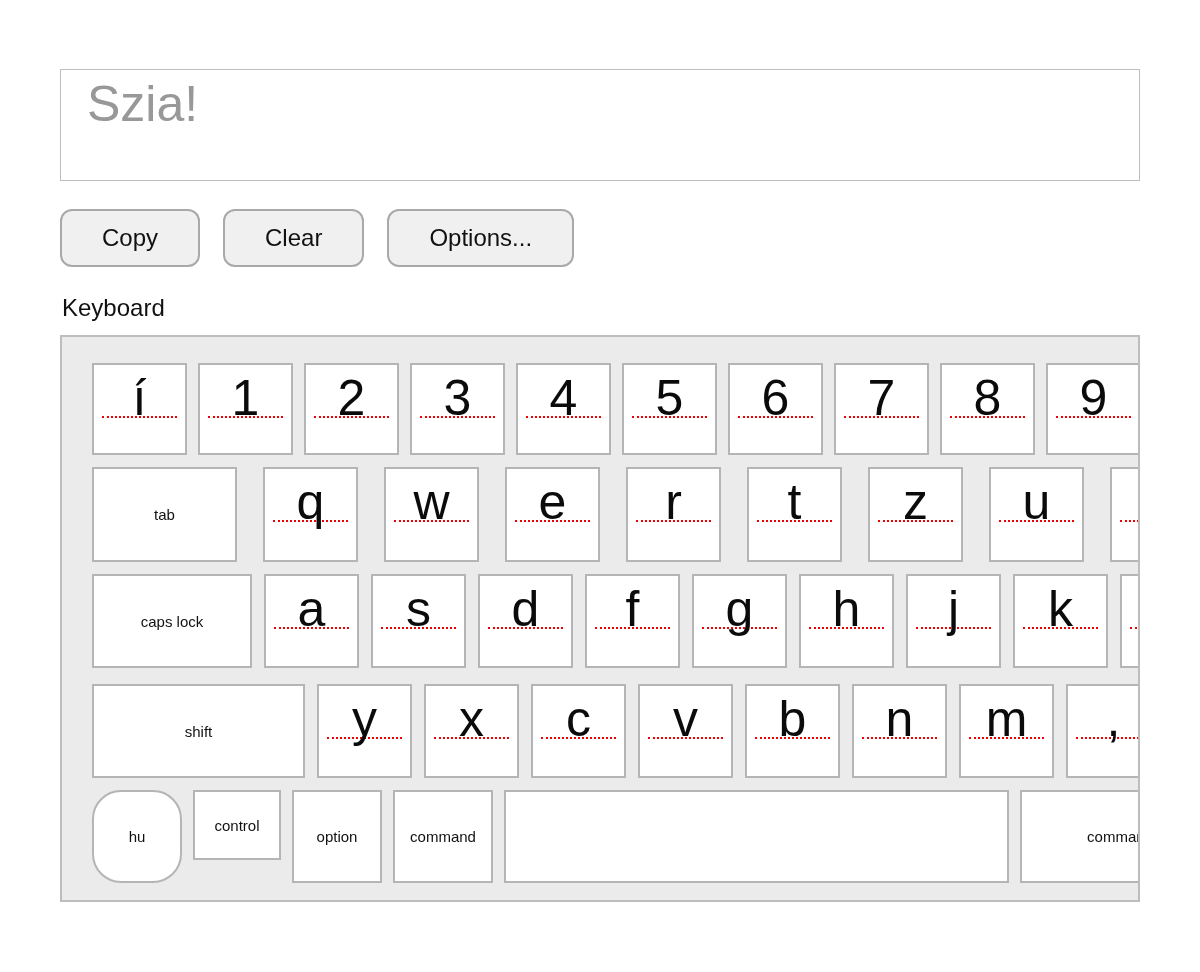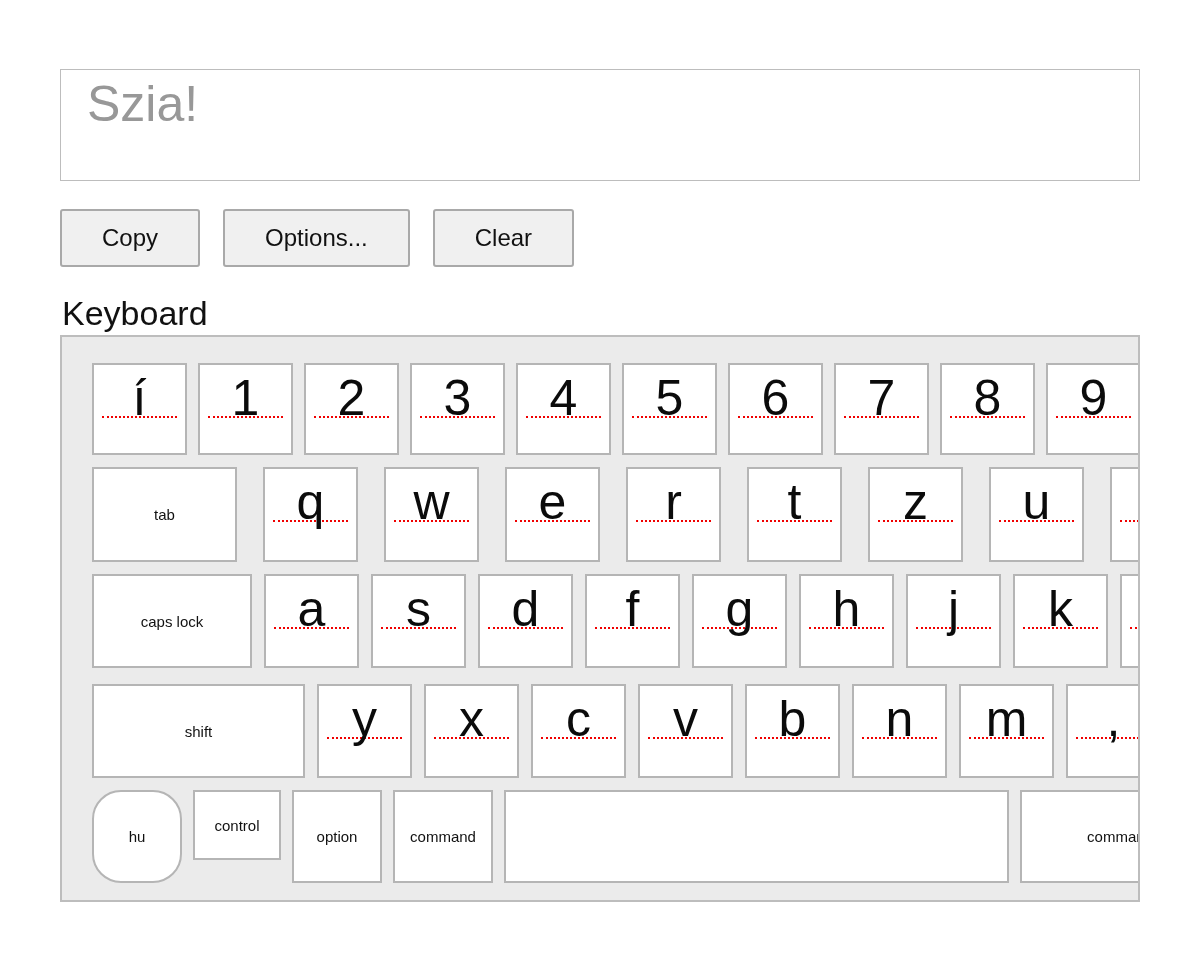--- a/index.html
+++ b/index.html
@@ -13,27 +13,27 @@
     border:1px solid #bdbdbd; background:#fff; resize:none;
     font-family:"Liberation Sans", sans-serif; font-size:50px; color:#333;
     padding:5px 26px; outline:none; display:block;
   }
   .editor::placeholder { color:#989898; opacity:1; }
 
   
   .toolbar { position:absolute; left:60px; top:209px; display:flex; gap:23px; }
   .btn {
     height:58px; padding:0 40px; background:#f0f0f0;
-    border:2px solid #a9a9a9; border-radius:3px;
+    border:2px solid #a9a9a9; border-radius:12px;
     font-family:"Liberation Sans", sans-serif; font-size:24px; color:#111;
     display:flex; align-items:center; justify-content:center; cursor:pointer;
   }
 
   
-  .kb-label { position:absolute; left:62px; top:294px; font-size:34px; color:#111; }
+  .kb-label { position:absolute; left:62px; top:294px; font-size:24px; color:#111; }
   .kb-panel {
     position:absolute; left:60px; top:335px; width:1080px; height:567px;
     background:var(--panel-bg,#ebebeb); border:2px solid var(--panel-border,#bdbdbd);
     padding:26px 0 0 30px; overflow:hidden;
   }
   .kb-row { display:flex; margin-bottom:12px; }
   .key {
     flex:none; position:relative; background:var(--key-bg,#fff);
     border:2px solid var(--key-border,#b5b5b5);
   }
@@ -50,22 +50,22 @@
 </style>
 </head>
 <body>
 
 <div class="page">
 
   <textarea class="editor" placeholder="Szia!" style=""></textarea>
 
   <div class="toolbar">
     <button class="btn">Copy</button>
+    <button class="btn">Clear</button>
     <button class="btn">Options...</button>
-    <button class="btn">Clear</button>
   </div>
 
   <div class="kb-label">Keyboard</div>
 
   <div class="kb-panel">
       <div class="kb-row" style="gap: 11px;">
         <div class="key" style="width: 95px; height: 92px;">
           <span class="dots"></span>
           <span class="glyph">í</span>
         </div>

